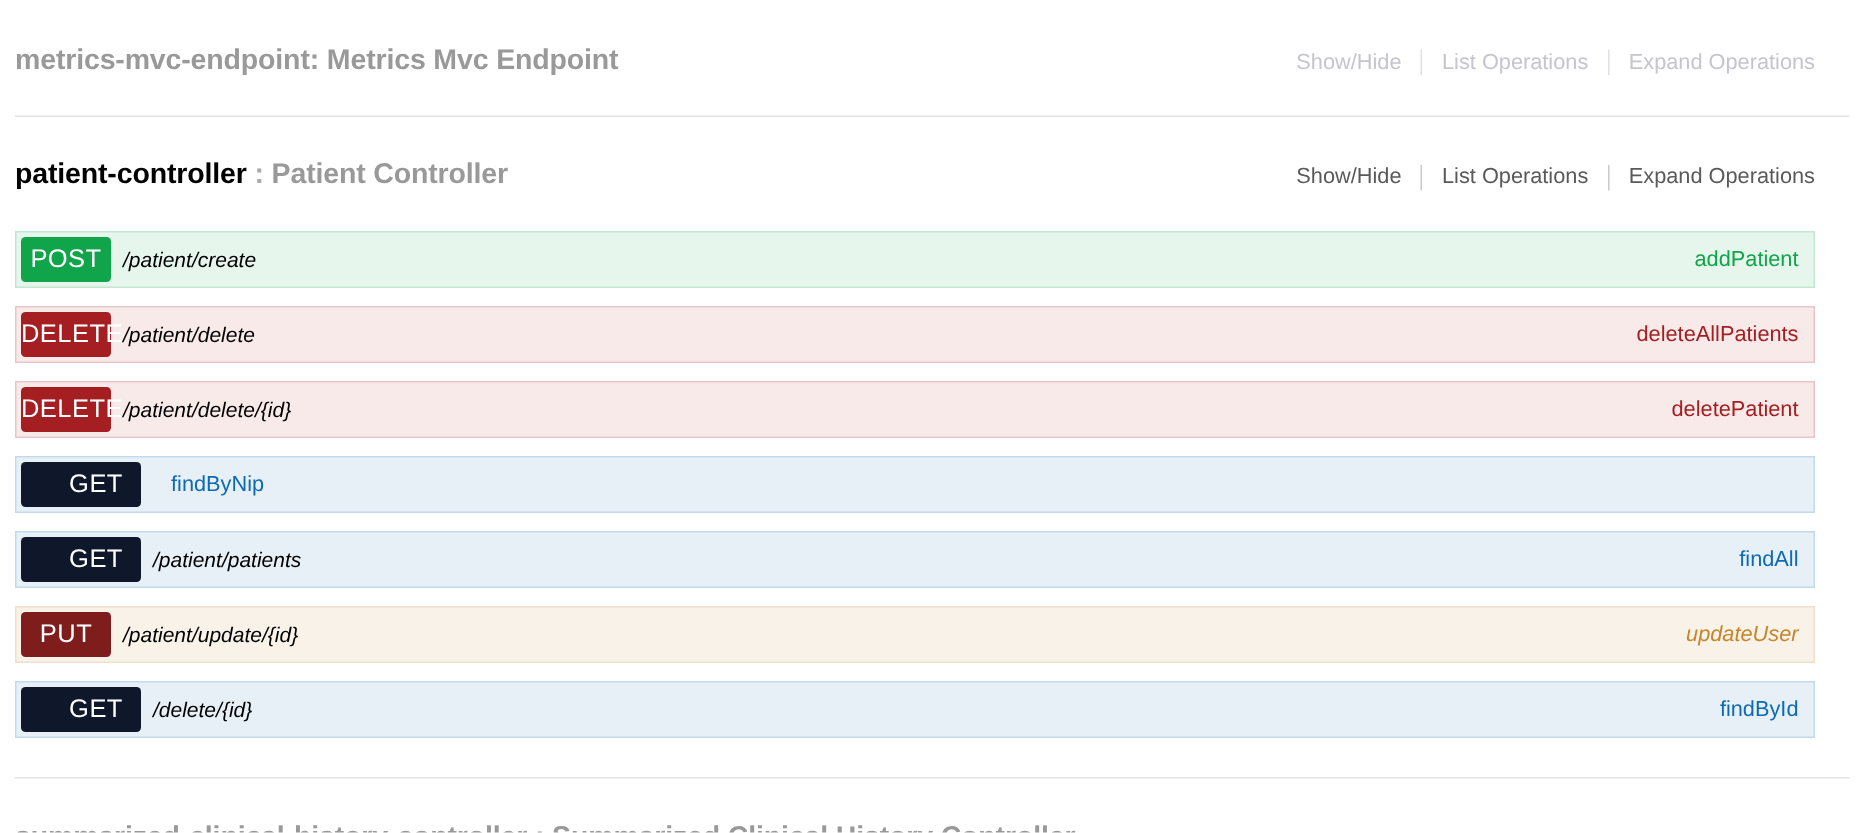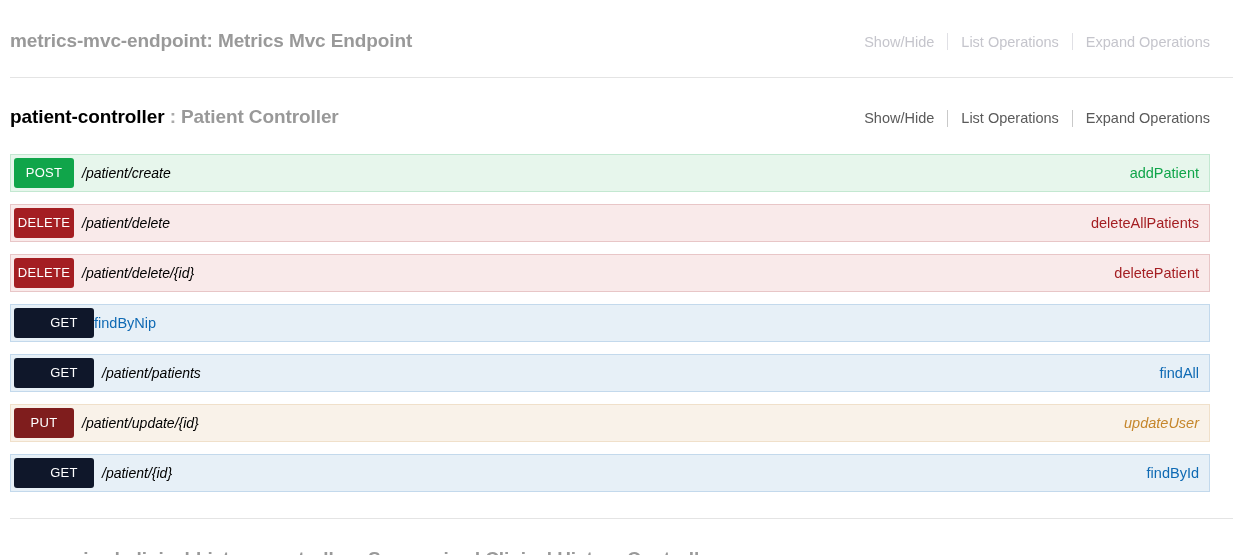--- a/index.html
+++ b/index.html
@@ -109,21 +109,21 @@
     margin: 0 33px 12px 10px;
     border: 1px solid transparent;
     box-sizing: border-box;
   }
   .http-badge {
     width: 60px;
     height: 30px;
     margin-left: 3px;
     border-radius: 3px;
     color: #ffffff;
-    font-size: 13px;
+    font-size: 17px;
     line-height: 30px;
     text-align: center;
     letter-spacing: 0.3px;
     flex: 0 0 auto;
     text-transform: uppercase;
   }
   .path {
     margin-left: 8px;
     font-size: 14px;
     color: #000000;
@@ -143,21 +143,21 @@
   .m-post  { background: #e7f6ec; border-color: #c3e8d1; }
   .m-post  .http-badge { background: #10a54a; }
   .m-post  .nickname   { color: #10a54a; }
 
   .m-delete { background: #f9eaea; border-color: #e8c6c7; }
   .m-delete .http-badge { background: #a41e22; }
   .m-delete .nickname   { color: #a41e22; }
 
   .m-get   { background: #e7f0f7; border-color: #c3d9ec; }
   .m-get   .http-badge { background: #0f172a; padding-left: 20px; }
-  .m-get   .nickname   { color: #0f6ab4; }
+  .m-get   .nickname   { color: #0f6ab4; margin-left: 20px; }
 
   .m-put   { background: #f9f2e9; border-color: #f0e0ca; }
   .m-put   .http-badge { background: #7f1d1d; }
   .m-put   .nickname   { color: #c5862b; font-style: italic; }
 
   
   .sp-top    { height: 14px; }
   .sp-mid    { height: 14px; }
   .sp-below-head { height: 10px; }
   .sp-before-line { height: 9px; }
@@ -233,21 +233,21 @@
         <span class="path">/patient/patients</span>
         <span class="nickname">findAll</span>
       </li>
       <li class="endpoint-row m-put">
         <span class="http-badge">PUT</span>
         <span class="path">/patient/update/{id}</span>
         <span class="nickname">updateUser</span>
       </li>
       <li class="endpoint-row m-get">
         <span class="http-badge">GET</span>
-        <span class="path">/patient/{id}</span>
+        <span class="path">/delete/{id}</span>
         <span class="nickname">findById</span>
       </li>
     </ul>
   </div>
 
   <div class="sp-mid"></div>
   <div class="hr-line"></div>
   <div class="sp-after-line"></div>
 
   <div class="resource">

